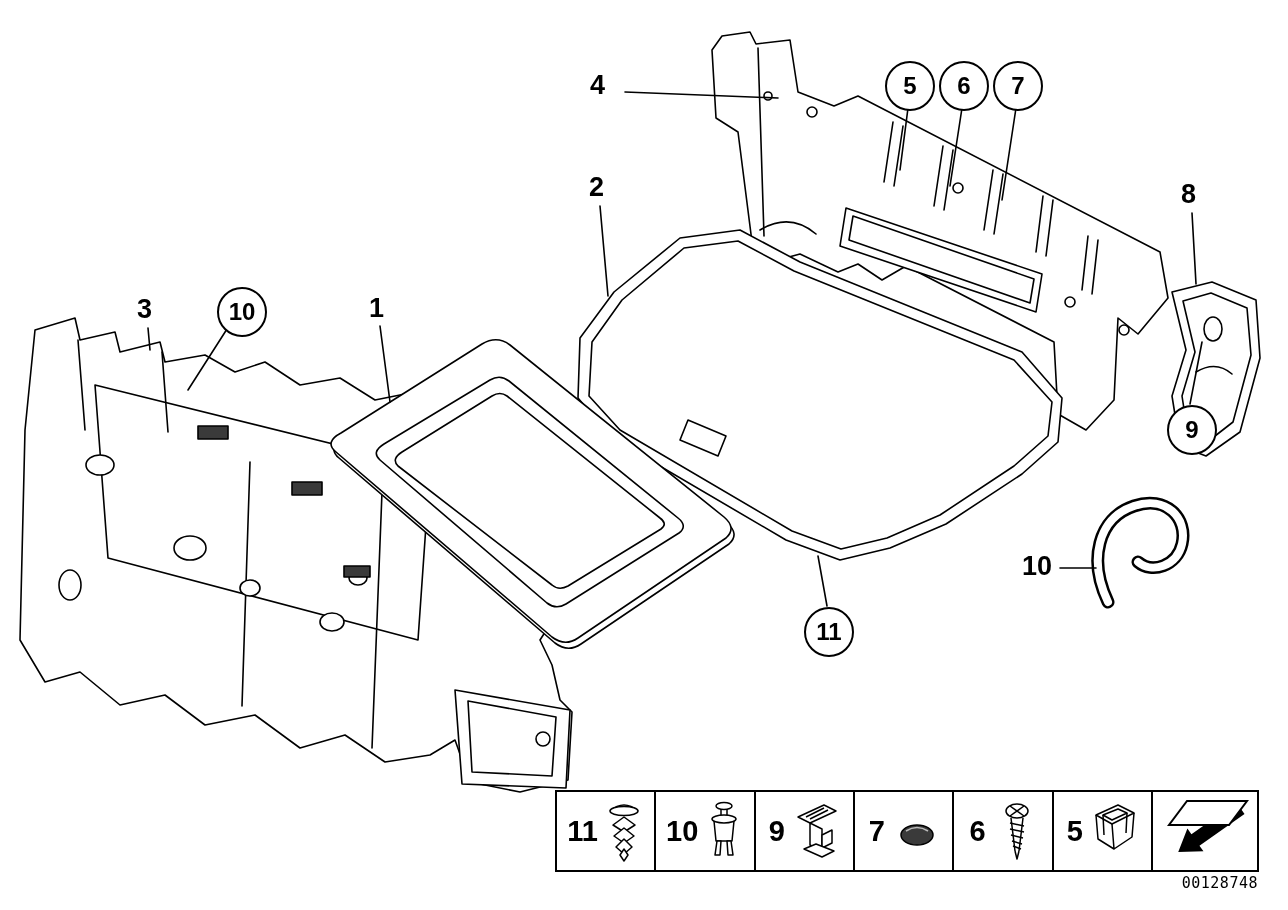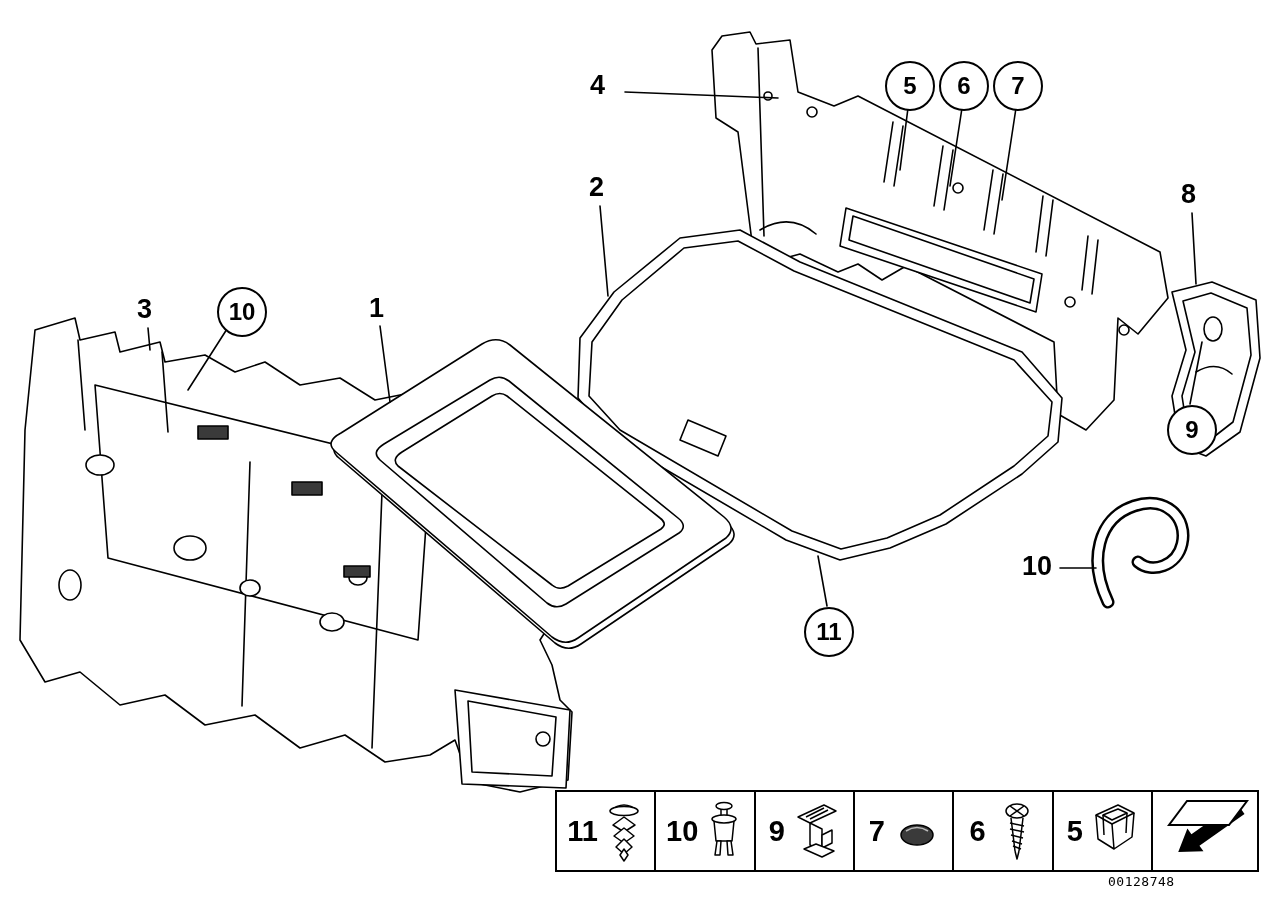--- a/index.html
+++ b/index.html
@@ -21,22 +21,22 @@
     position:absolute; left:555px; top:790px; width:704px; height:82px;
     border:2px solid #000; background:#fff; display:flex; box-sizing:border-box;
   }
   .legend-cell {
     flex:1 1 0; border-right:2px solid #000; display:flex; align-items:center;
     justify-content:space-evenly; box-sizing:border-box; padding:2px 4px;
   }
   .legend-cell:last-child { border-right:none; }
   .legend-num { font-weight:bold; font-size:29px; }
   .doc-number {
-    position:absolute; left:1108px; top:874px; width:150px; text-align:left;
-    font-family:"DejaVu Sans Mono", monospace; font-size:13px; letter-spacing:0.5px;
+    position:absolute; left:1108px; top:874px; width:150px; text-align:right;
+    font-family:"DejaVu Sans Mono", monospace; font-size:15px; letter-spacing:0.5px;
   }
 </style>
 </head>
 <body>
 
 <div class="stage">
 
   <svg class="art" width="1288" height="910" viewBox="0 0 1288 910">
     <g fill="#fff" stroke="#000" stroke-width="1.6" stroke-linejoin="round" stroke-linecap="round">
 

